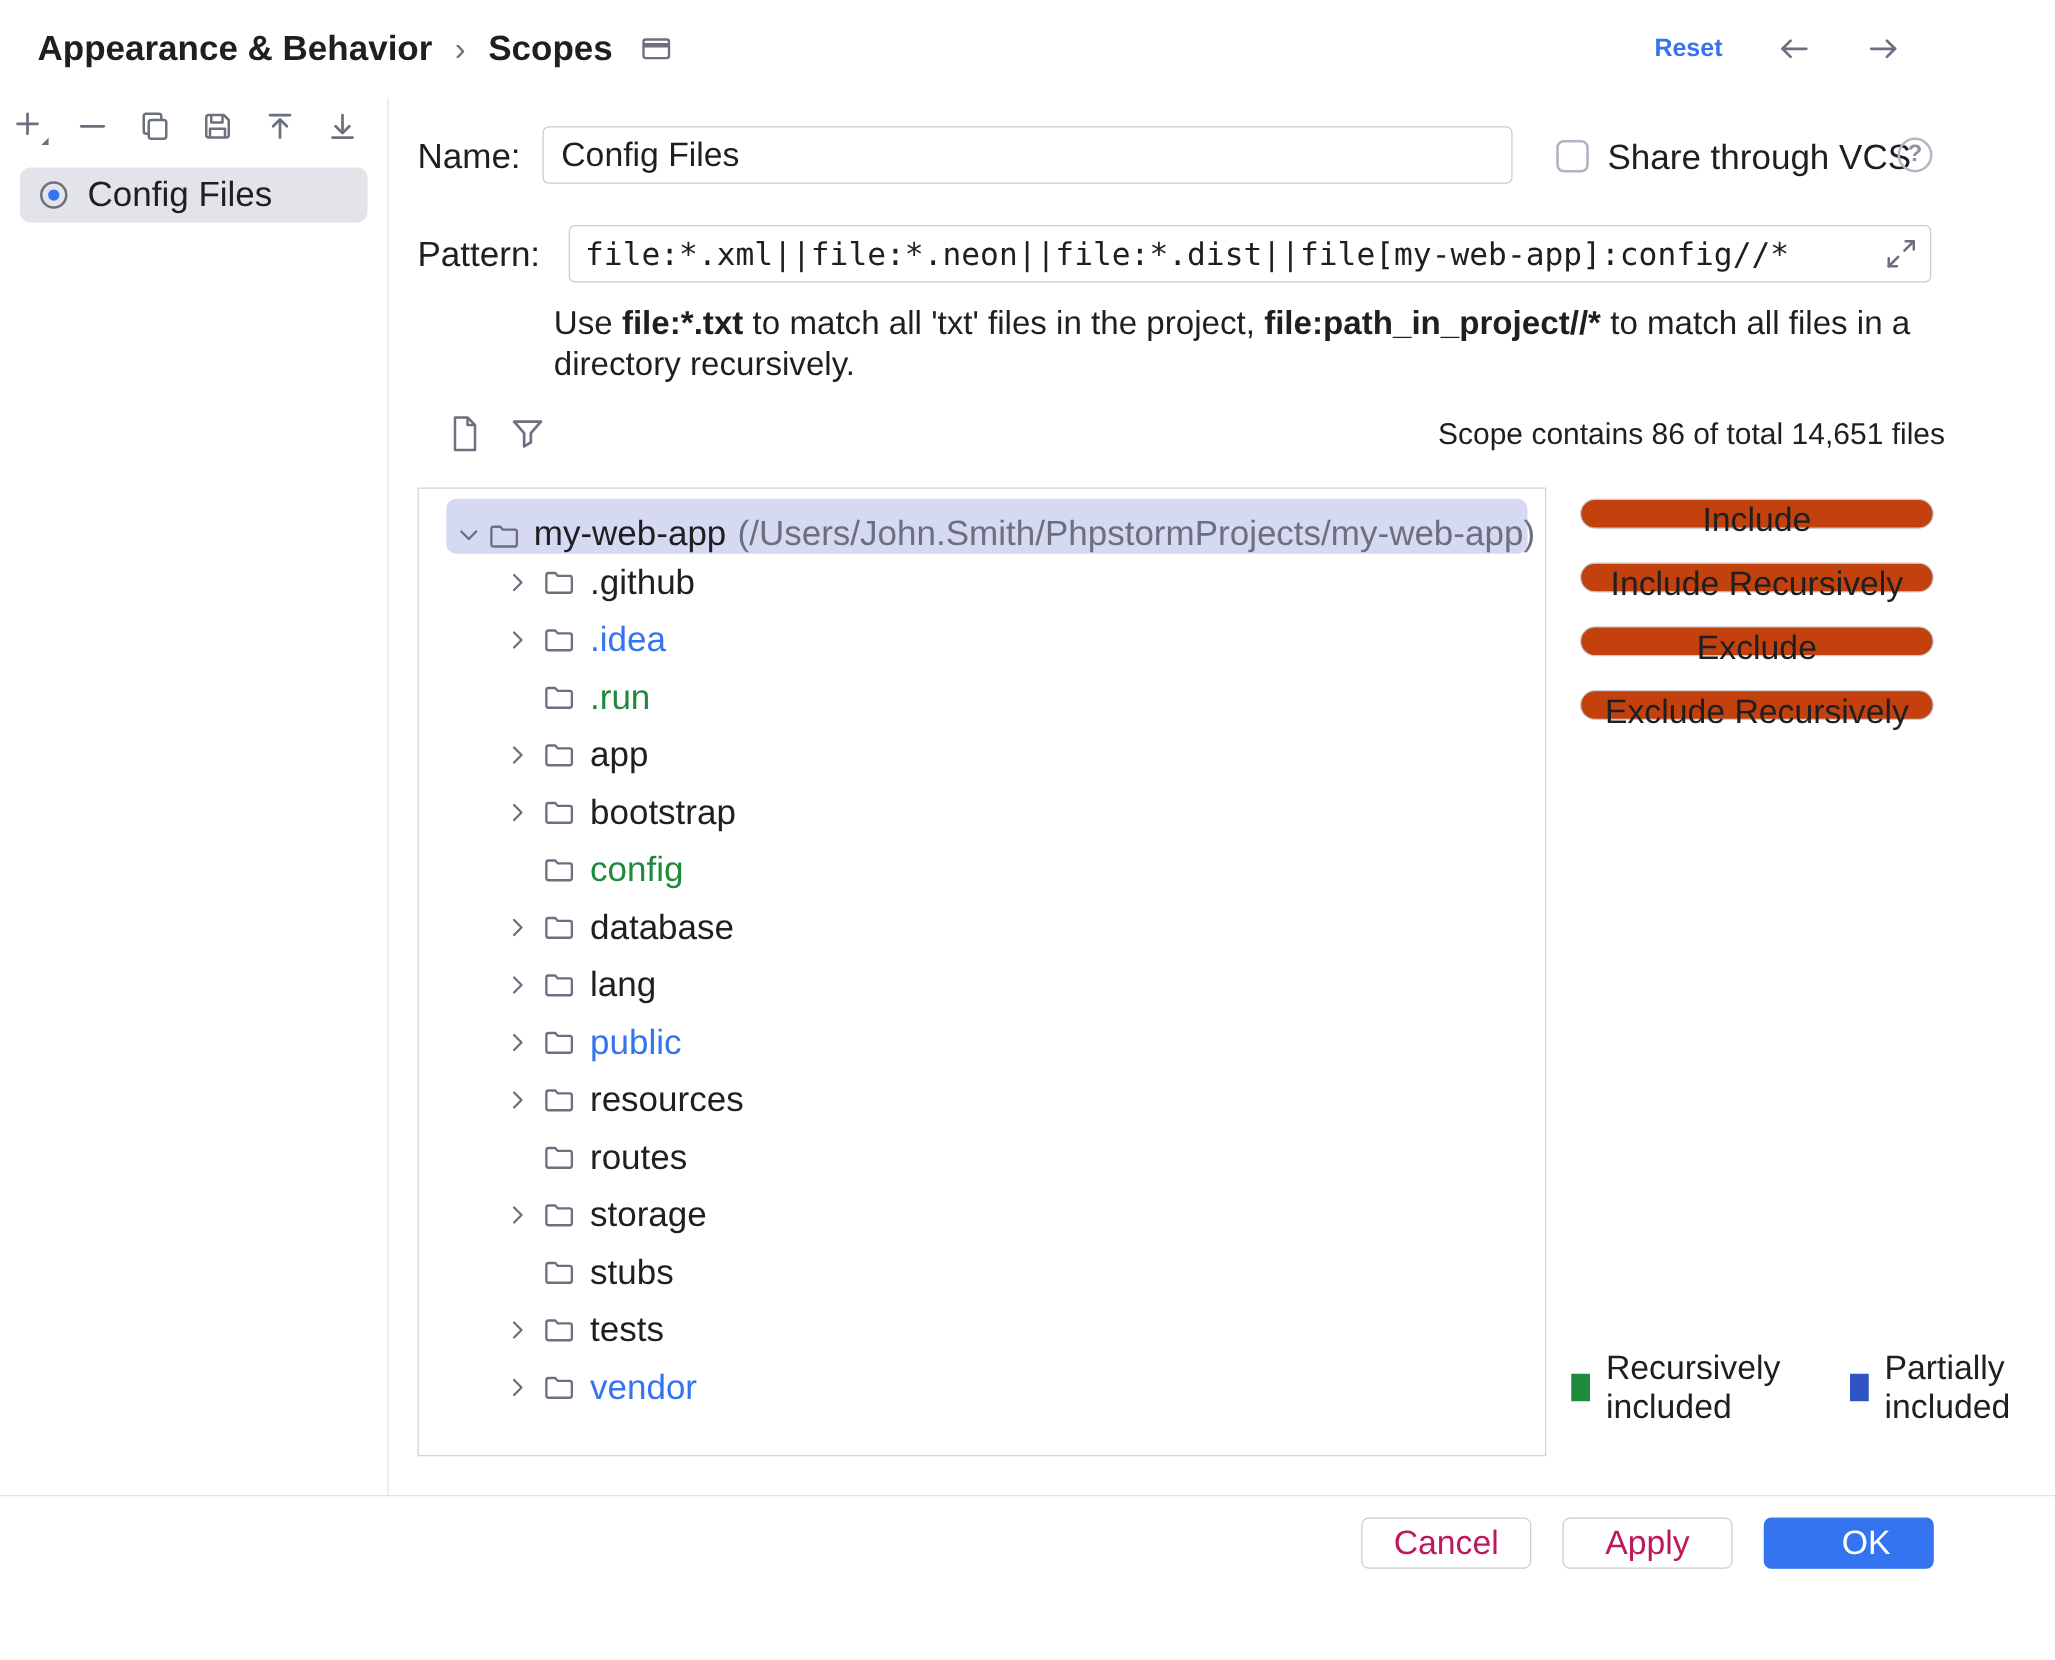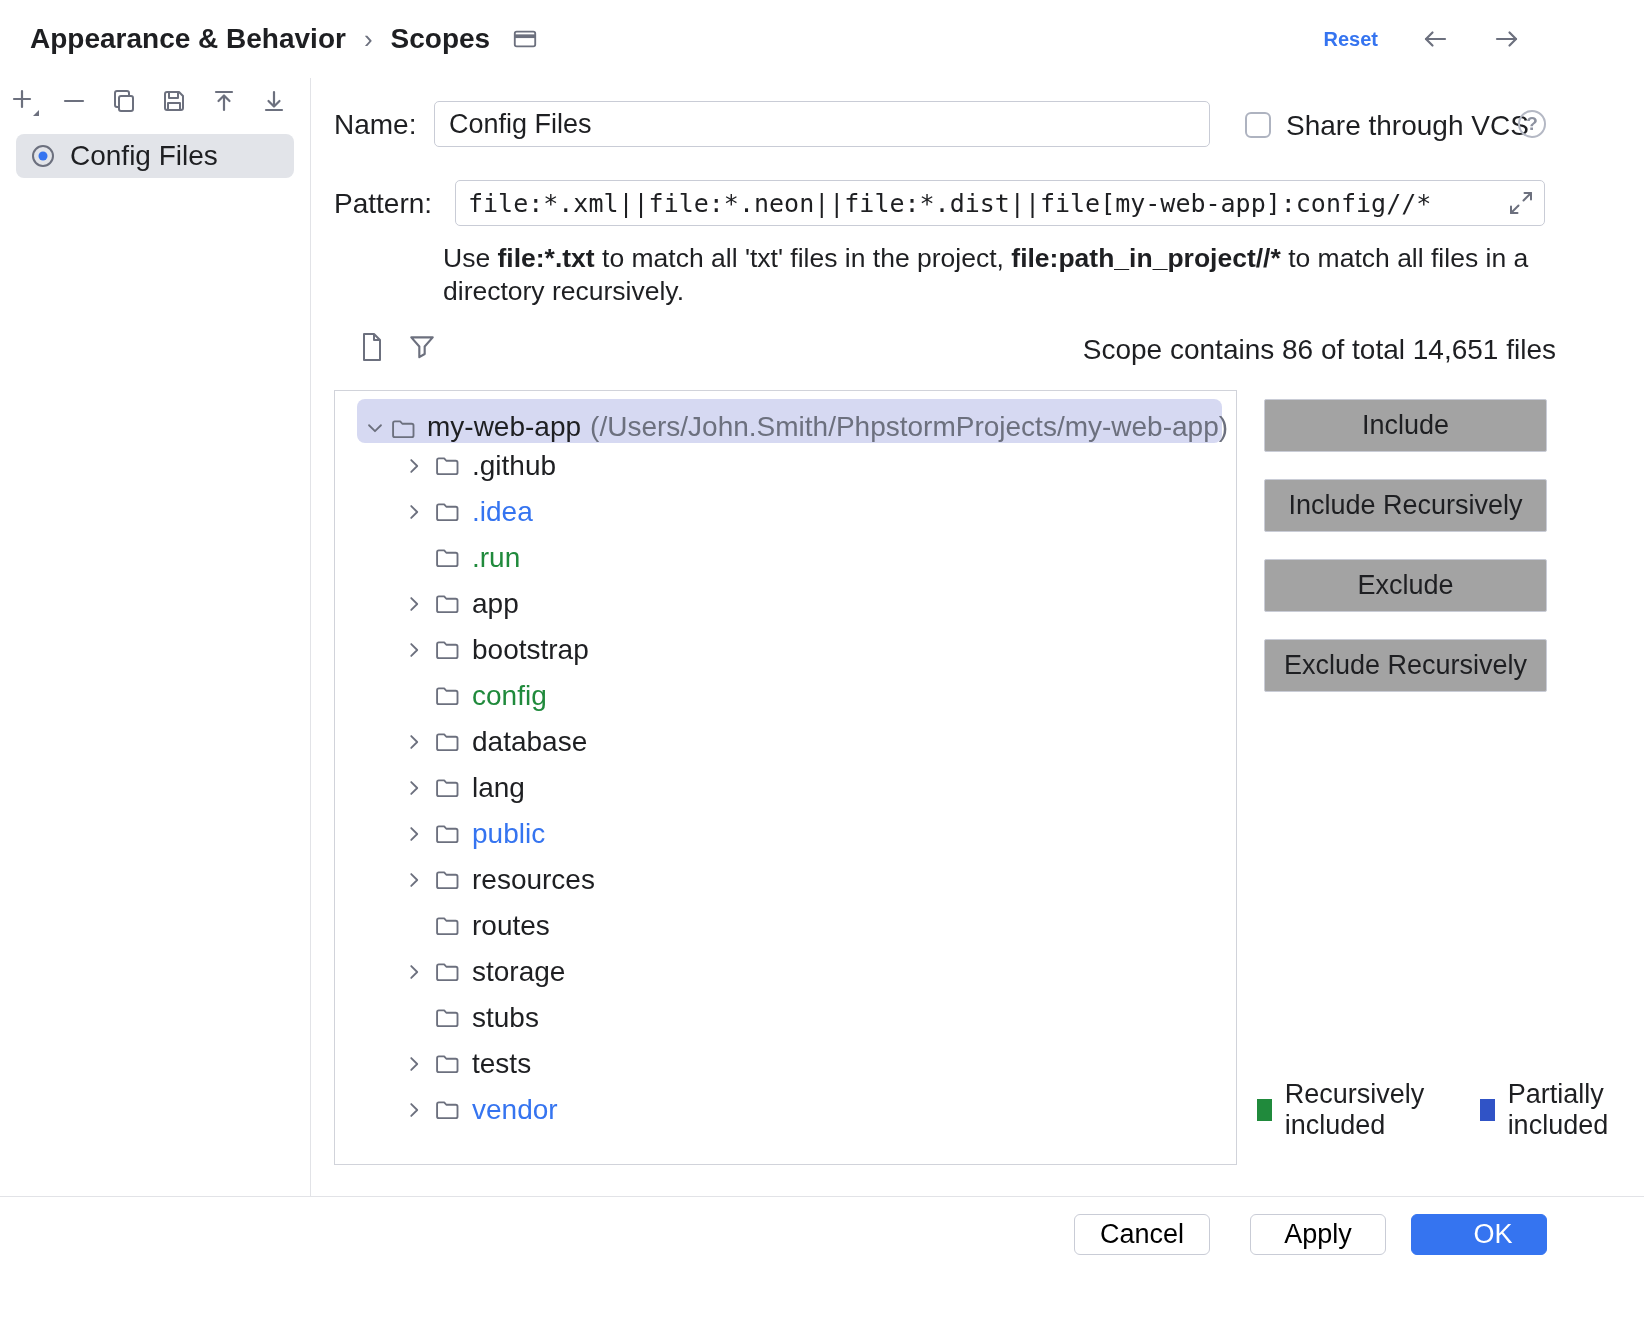--- a/index.html
+++ b/index.html
@@ -56,21 +56,21 @@
   .pattern-input {
     width:100%; height:100%; box-sizing:border-box; border:1px solid #c9ccd6; border-radius:5px;
     font-family:"DejaVu Sans Mono", monospace; font-size:25px; padding:0 52px 0 12px; color:#1e1f22; outline:none;
   }
   .expand-icon { position:absolute; right:10px; top:9px; cursor:pointer; }
   .hint { position:absolute; left:443px; top:242px; width:1108px; font-size:26.5px; line-height:33px; color:#1e1f22; }
   .hint b { font-weight:700; }
 
   .mini-toolbar { position:absolute; left:356px; top:330px; display:flex; gap:18px; }
   .mini-icon { width:32px; height:34px; display:flex; align-items:center; justify-content:center; cursor:pointer; }
-  .scope-summary { position:absolute; right:88px; top:334px; font-size:28px; }
+  .scope-summary { position:absolute; right:88px; top:334px; font-size:24px; }
 
   
   .tree-panel {
     position:absolute; left:334px; top:390px; width:903px; height:775px;
     border:1px solid #d1d3da; box-sizing:border-box; overflow:hidden; background:#fff;
   }
   .tree-root-row {
     margin:8px 14px 0 22px; height:44px; display:flex; align-items:flex-end;
     background:#d6d9f2; border-radius:8px; padding-left:7px; cursor:pointer;
   }
@@ -81,37 +81,37 @@
   .root-path { margin-left:9px; font-size:28px; color:#6c707e; white-space:pre; }
   .tree-row { height:46px; display:flex; align-items:center; padding-left:64px; cursor:pointer; }
   .tree-label { margin-left:10px; font-size:28px; }
   .state-default   { color:#1e1f22; }
   .state-recursive { color:#208a3c; }
   .state-partial   { color:#3574F0; }
 
   
   .actions { position:absolute; left:1264px; top:399px; width:283px; display:flex; flex-direction:column; gap:27px; }
   .action-btn {
-    height:53px; border:1px solid #c9ccd6; background:#a3a3a3; border-radius:2px;
+    height:24px; border:1px solid #c9ccd6; background:#c2410c; border-radius:15px;
     font-size:27px; font-family:"Liberation Sans", sans-serif; color:#1e1f22; cursor:pointer;
   }
 
   
   .legend { position:absolute; left:1257px; top:1096px; display:flex; flex-direction:row; gap:29px; }
   .legend-row { display:flex; align-items:center; gap:13px; height:28px; }
   .legend-square { width:22px; height:22px; display:inline-block; }
   .legend-label { font-size:27px; }
 
   
   .footer { position:absolute; top:1214px; right:97px; display:flex; gap:25px; }
   .footer button {
     width:136px; height:41px; border-radius:6px; font-size:27px;
     font-family:"Liberation Sans", sans-serif; cursor:pointer;
   }
-  .btn-secondary { background:#fff; border:1px solid #c9ccd6; color:#000000;margin-left:15px; }
+  .btn-secondary { background:#fff; border:1px solid #c9ccd6; color:#be185d; }
   .btn-primary   { background:#3574F0; border:1px solid #3574F0; color:#ffffff;padding-left:34px; }
 </style>
 </head>
 <body>
 
 <div id="app">
 
   <div class="header">
     <div class="crumbs">
       <span class="crumb">Appearance &amp; Behavior</span>

